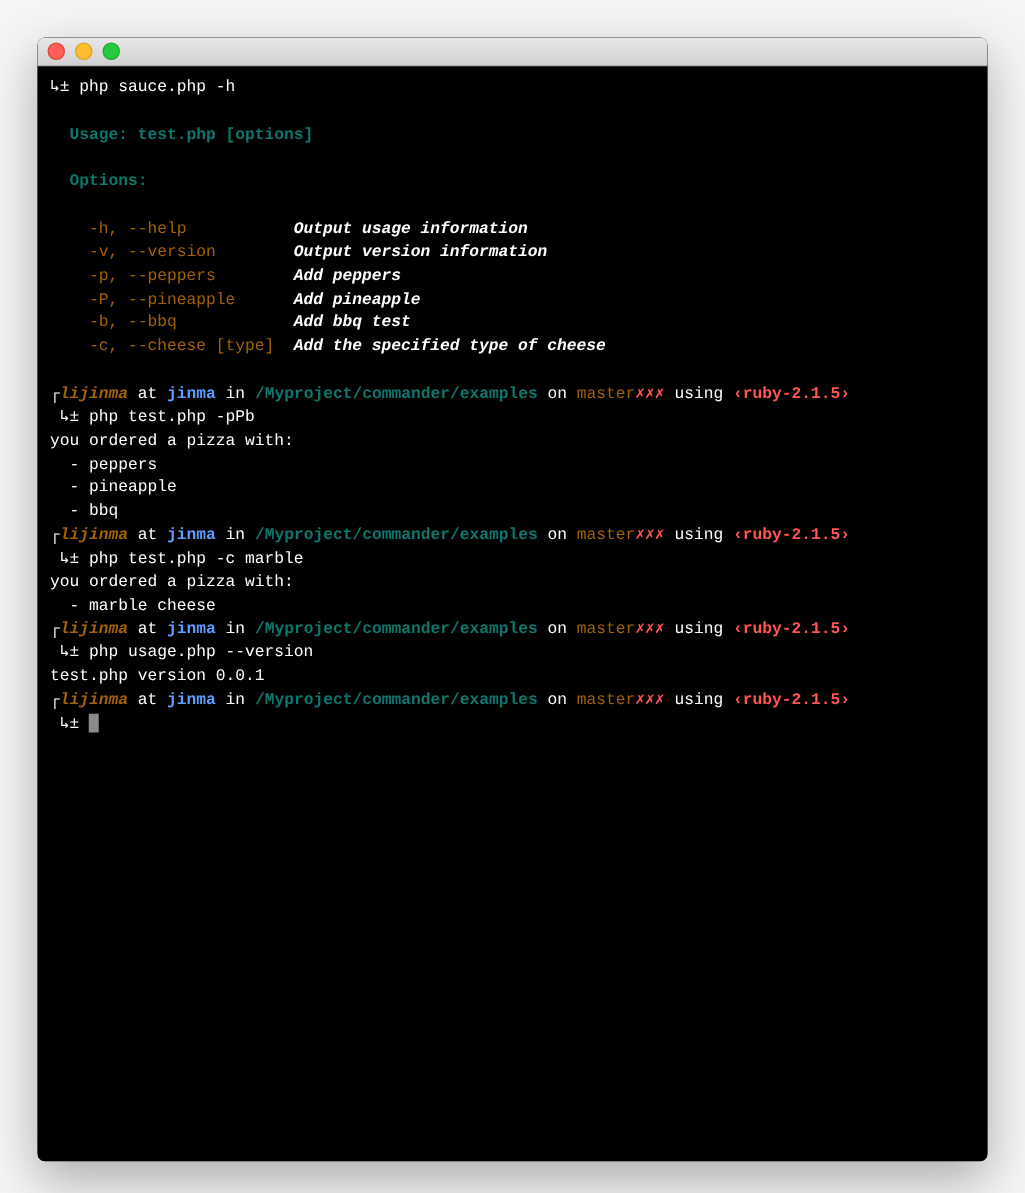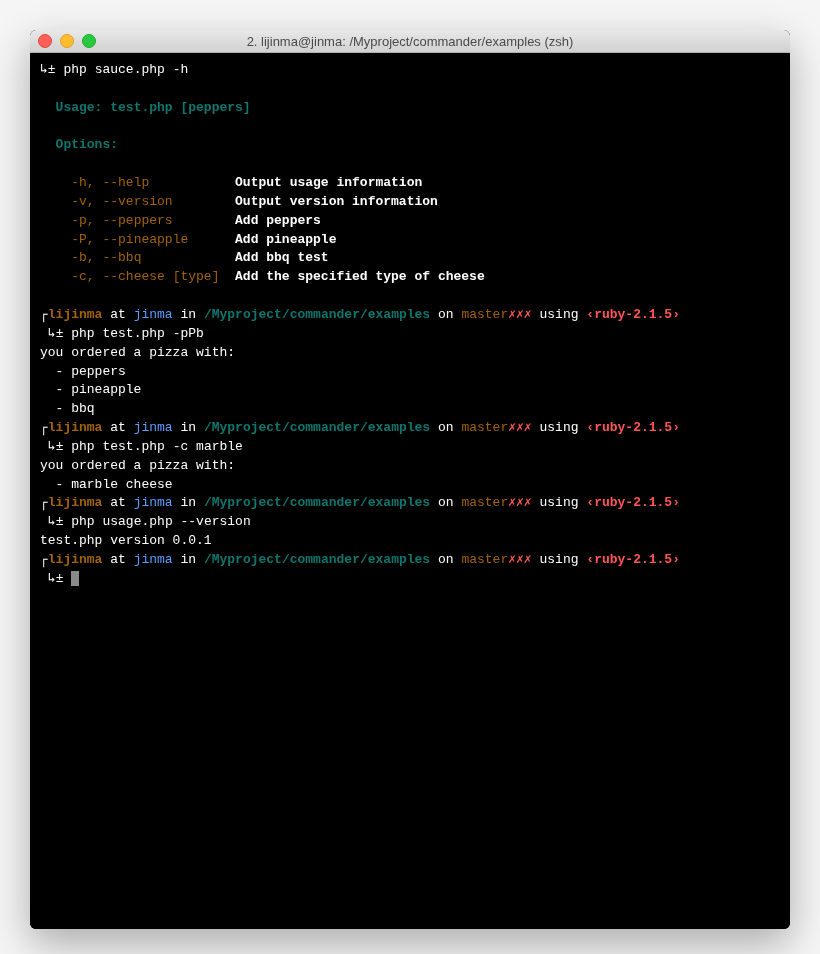--- a/index.html
+++ b/index.html
@@ -50,47 +50,46 @@
     background: #000;
     color: #fff;
     padding: 8px 10px;
     min-height: 860px;
     line-height: 1.45;
     white-space: pre;
   }
   .yellow-t { color: #0f766e; font-weight: bold;}
   .green-t { color: #a16207; }
   .white-t { color: #ffffff; }
-  .blue-t { color: #5c9dff; font-weight: normal;}
+  .blue-t { color: #5c9dff; font-weight: bold;}
   .red-t { color: #ff5555; font-weight: bold;}
-  .bold { font-weight: bold; }
+  .bold { font-weight: bold; font-style: italic; }
   .cursor {
     display: inline-block;
     width: 8px;
     height: 15px;
     background: #8a8a8a;
     vertical-align: text-bottom;
   }
 </style>
 </head>
 <body>
 
 <div class="window">
   <div class="titlebar">
     <div class="traffic-lights">
       <div class="light red"></div>
       <div class="light yellow"></div>
       <div class="light green"></div>
     </div>
-    <div class="title">2. lijinma@jinma: /Myproject/commander/examples (zsh)</div>
   </div>
 
   <div class="terminal"><span>↳±</span> <span class="white-t">php sauce.php -h</span>
 
-  <span class="yellow-t">Usage:</span> <span class="yellow-t">test.php [peppers]</span>
+  <span class="yellow-t">Usage:</span> <span class="yellow-t">test.php [options]</span>
 
   <span class="yellow-t">Options:</span>
 
 <span id="options-container">    <span class="green-t">-h, --help           </span><span class="white-t bold">Output usage information</span>
     <span class="green-t">-v, --version        </span><span class="white-t bold">Output version information</span>
     <span class="green-t">-p, --peppers        </span><span class="white-t bold">Add peppers</span>
     <span class="green-t">-P, --pineapple      </span><span class="white-t bold">Add pineapple</span>
     <span class="green-t">-b, --bbq            </span><span class="white-t bold">Add bbq test</span>
     <span class="green-t">-c, --cheese [type]  </span><span class="white-t bold">Add the specified type of cheese</span>
 </span>

